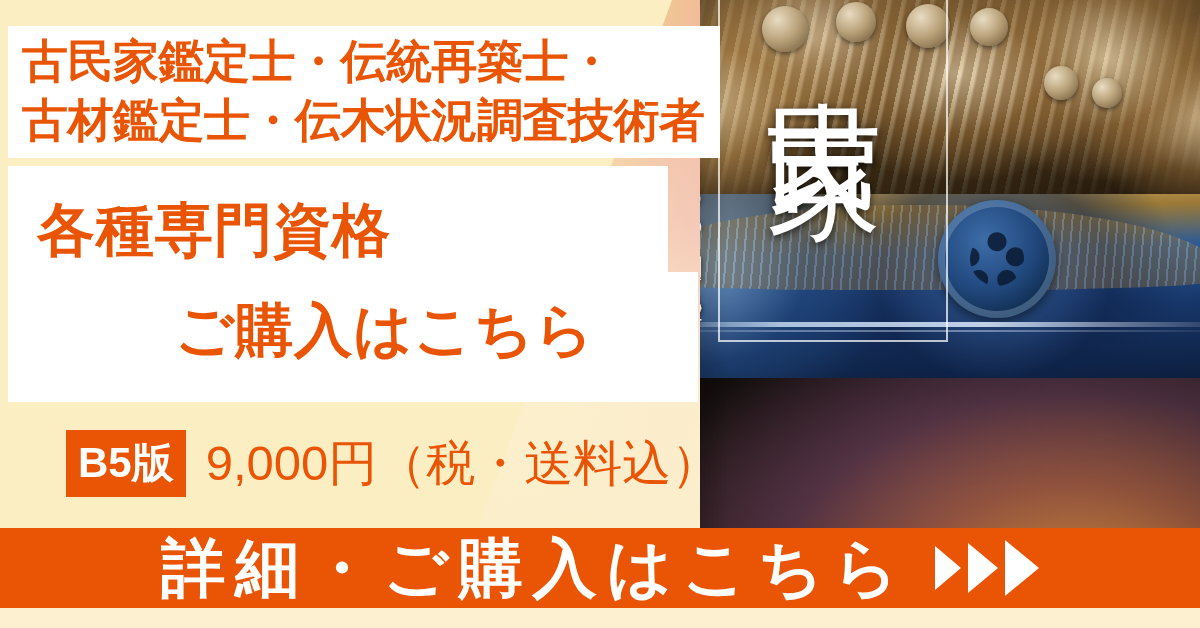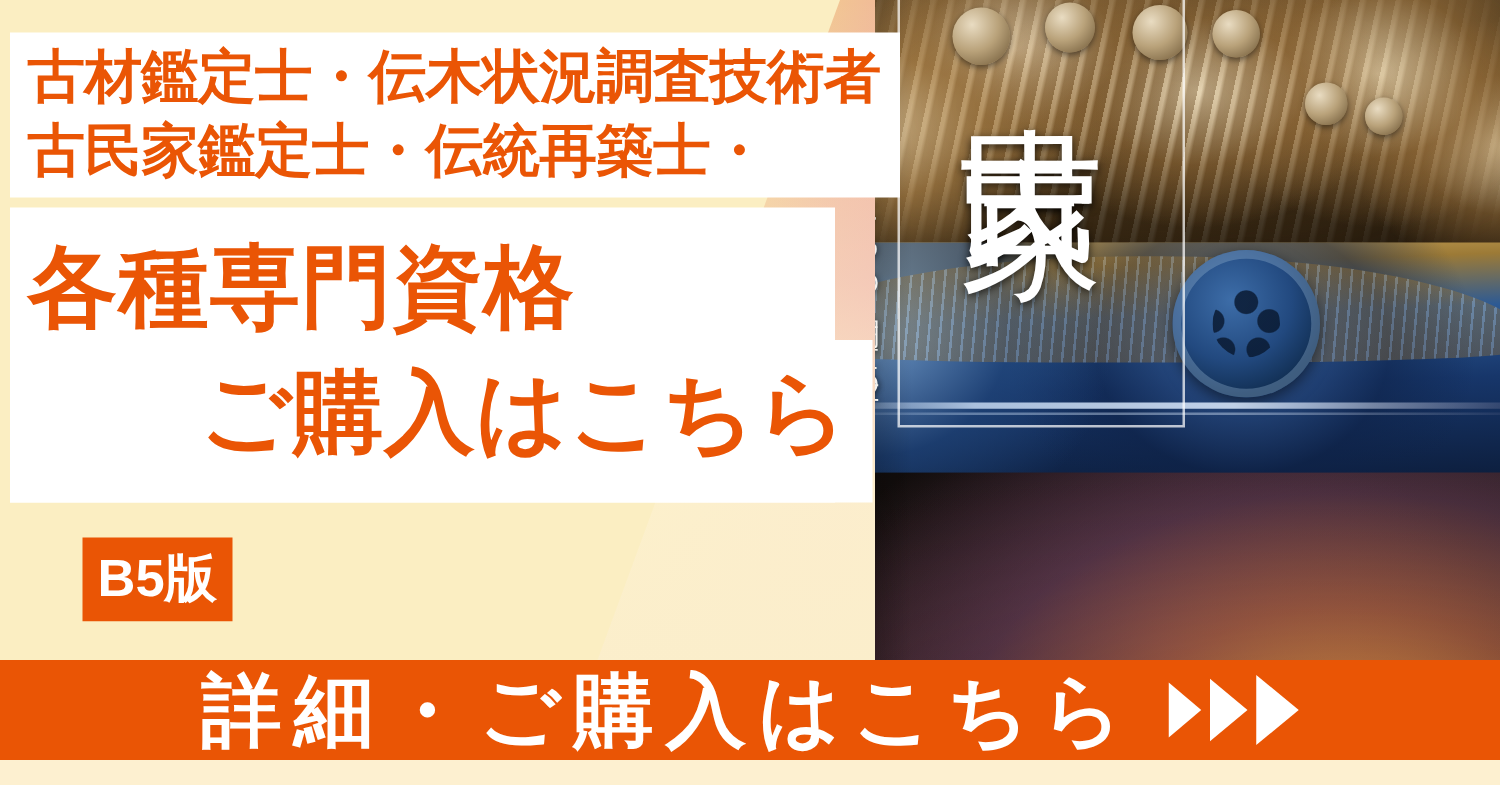--- a/index.html
+++ b/index.html
@@ -195,24 +195,24 @@
     line-height:59px;
     font-weight:700;
     letter-spacing:-0.5px;
     color:#EA5505;
     white-space:nowrap;
   }
   .line-certs div{ padding-left:6px; }
 
   .headline{
     position:absolute;
-    left:12px; top:180px;
+    left:27px; top:180px;
     width:660px;
     color:#EA5505;
-    font-size:72px;
+    font-size:58px;
     font-weight:700;
     line-height:100px;
     letter-spacing:1px;
     white-space:nowrap;
   }
   .headline .l1{ padding-left:10px; }
   .headline .l2{ padding-left:148px; }
 
   
   .price-row{
@@ -304,31 +304,32 @@
   <div class="bg-left"></div>
   <div class="bg-left-fade"></div>
 
   <div class="cream-panel"></div>
 
   <div class="white-top"></div>
   <div class="white-mid"></div>
   <div class="white-mid-ext"></div>
 
   <div class="line-certs">
+    <div>古民家鑑定士・伝統再築士・</div>
     <div>古材鑑定士・伝木状況調査技術者</div>
-    <div>古民家鑑定士・伝統再築士・</div>
   </div>
 
   <div class="headline">
     <div class="l1">各種専門資格</div>
     <div class="l2">ご購入はこちら</div>
   </div>
 
   <div class="price-row">
     <div class="badge">B5版</div>
+    <div class="price">9,000円（税・送料込）</div>
   </div>
 
   <div class="cta">
     <div class="cta-text">詳細・ご購入はこちら</div>
     <div class="arrows">
       <i></i>
       <i></i>
       <i></i>
     </div>
   </div>

